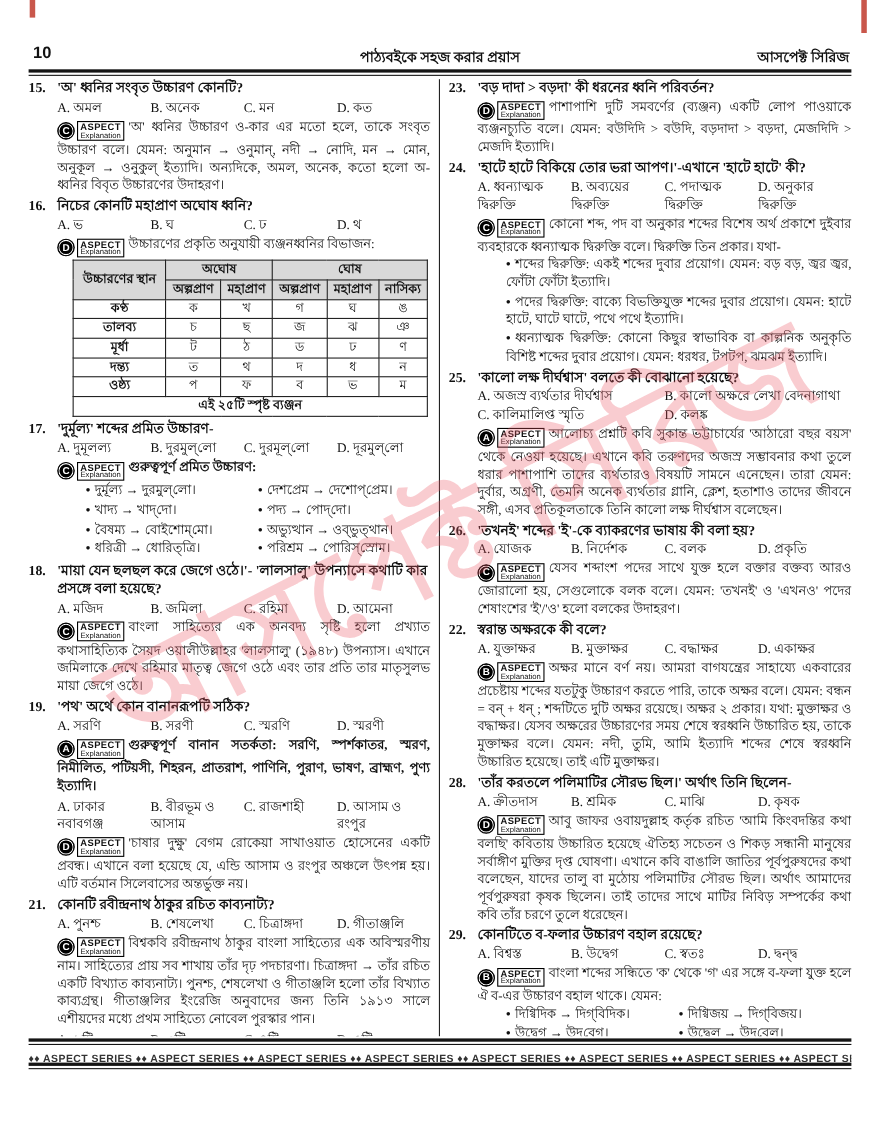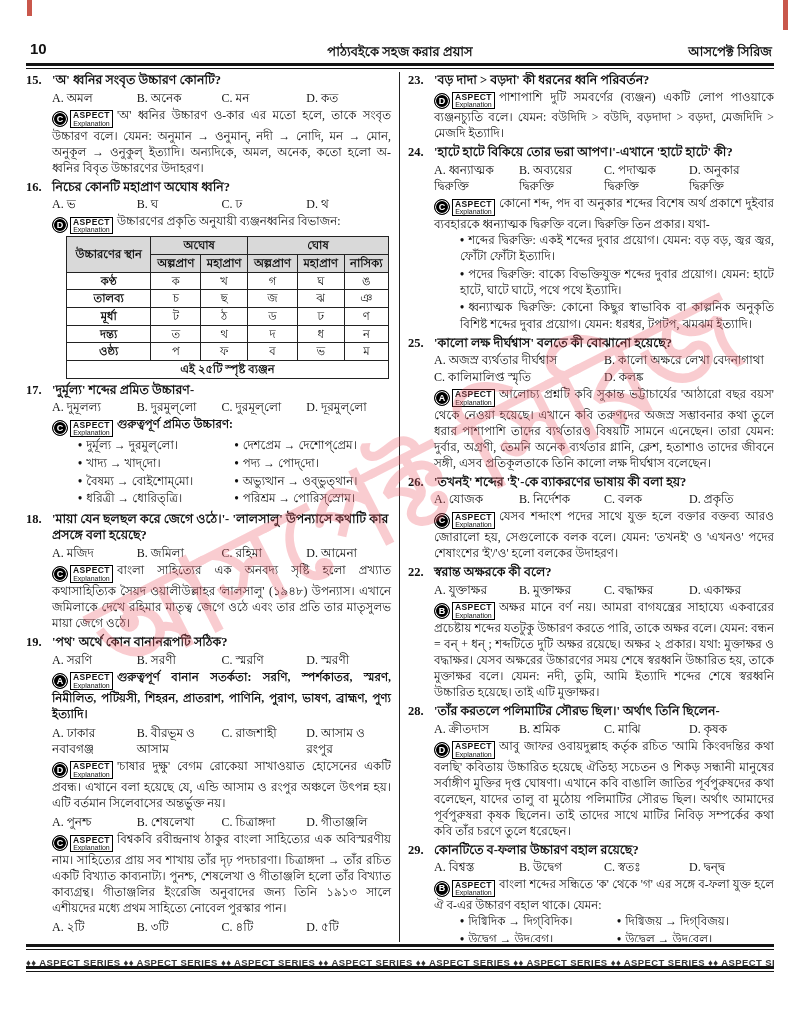--- a/index.html
+++ b/index.html
@@ -275,20 +275,24 @@
             <div class="exp"><span class="badge">
                 <span class="ans-circle">D</span>
                 <span class="aspect-box">
                   <span class="aspect-top">ASPECT</span>
                   <span class="aspect-sub">Explanation</span>
                 </span>
               </span><span>'চাষার দুক্ষু' বেগম রোকেয়া সাখাওয়াত হোসেনের একটি প্রবন্ধ। এখানে বলা হয়েছে যে, এন্ডি আসাম ও রংপুর অঞ্চলে উৎপন্ন হয়। এটি বর্তমান সিলেবাসের অন্তর্ভুক্ত নয়।</span></div>
           </div>
         </div>
         <div class="question">
+          <div class="q-line">
+            <span class="q-num">21.</span>
+            <span class="q-text">কোনটি রবীন্দ্রনাথ ঠাকুর রচিত কাব্যনাট্য?</span>
+          </div>
           <div class="q-body">
             <div class="options c4">
               <span class="opt"><span class="opt-letter">A.</span><span>পুনশ্চ</span></span>
               <span class="opt"><span class="opt-letter">B.</span><span>শেষলেখা</span></span>
               <span class="opt"><span class="opt-letter">C.</span><span>চিত্রাঙ্গদা</span></span>
               <span class="opt"><span class="opt-letter">D.</span><span>গীতাঞ্জলি</span></span>
             </div>
             <div class="exp"><span class="badge">
                 <span class="ans-circle">C</span>
                 <span class="aspect-box">

